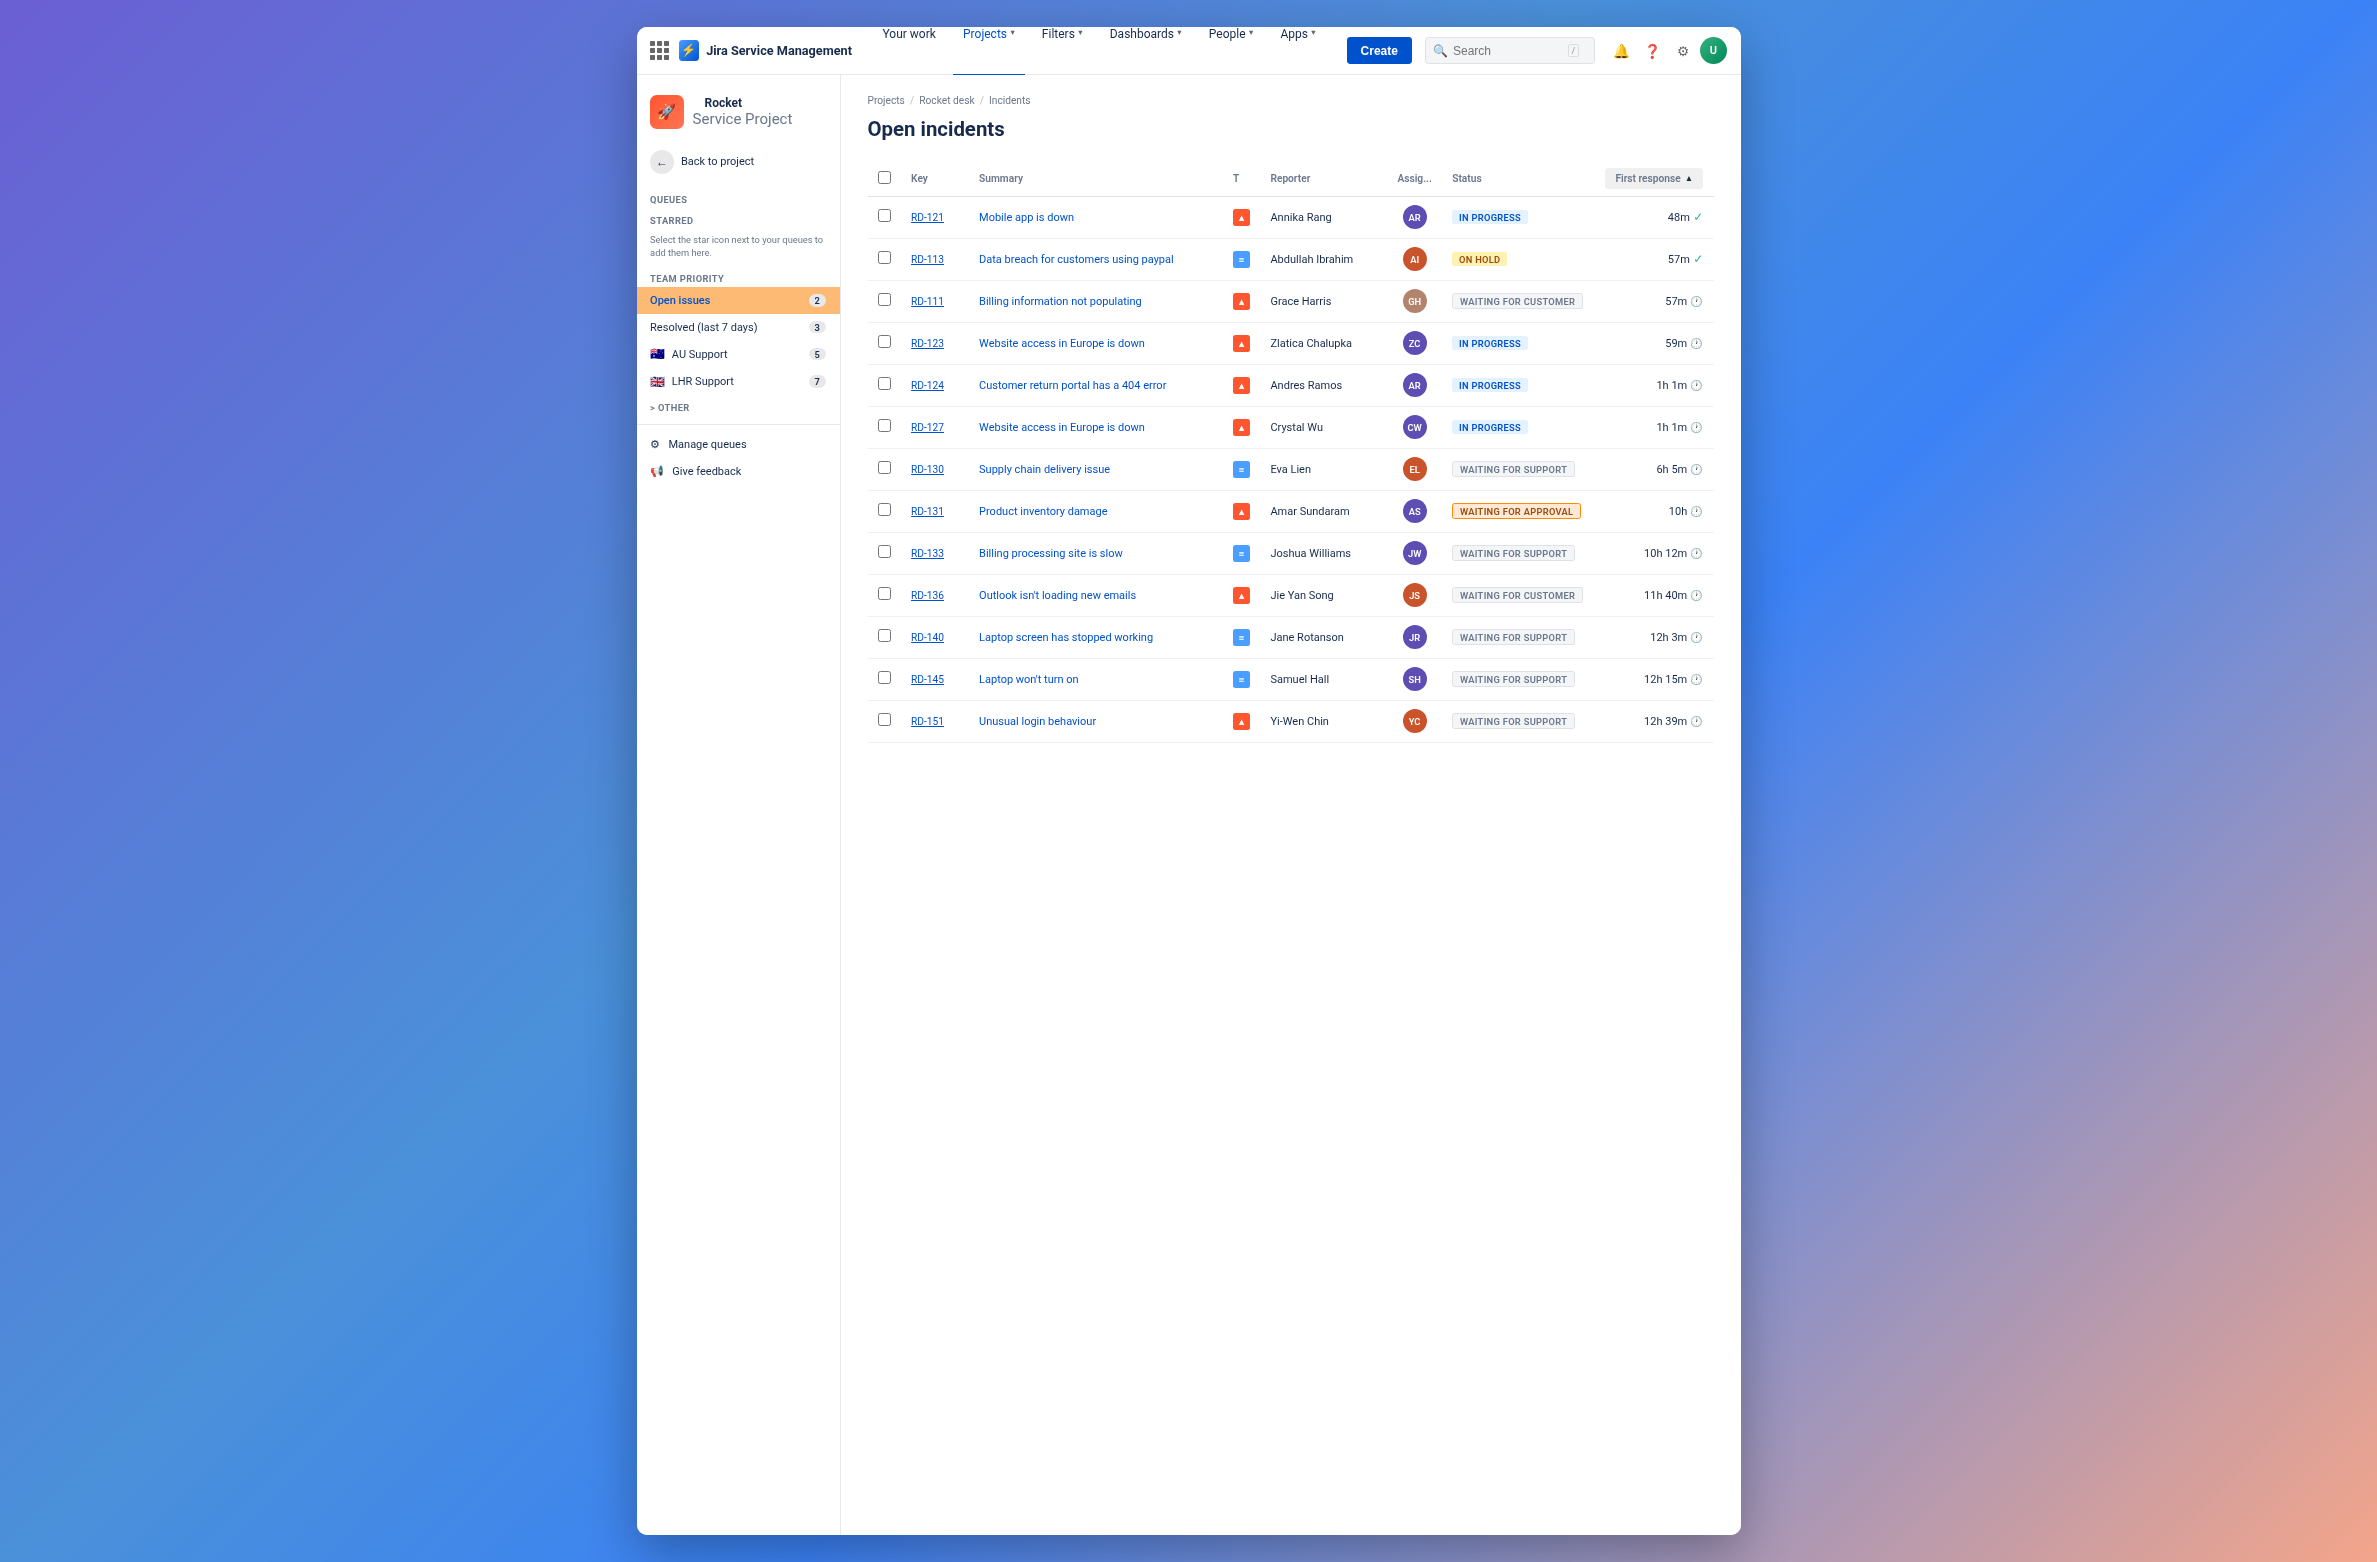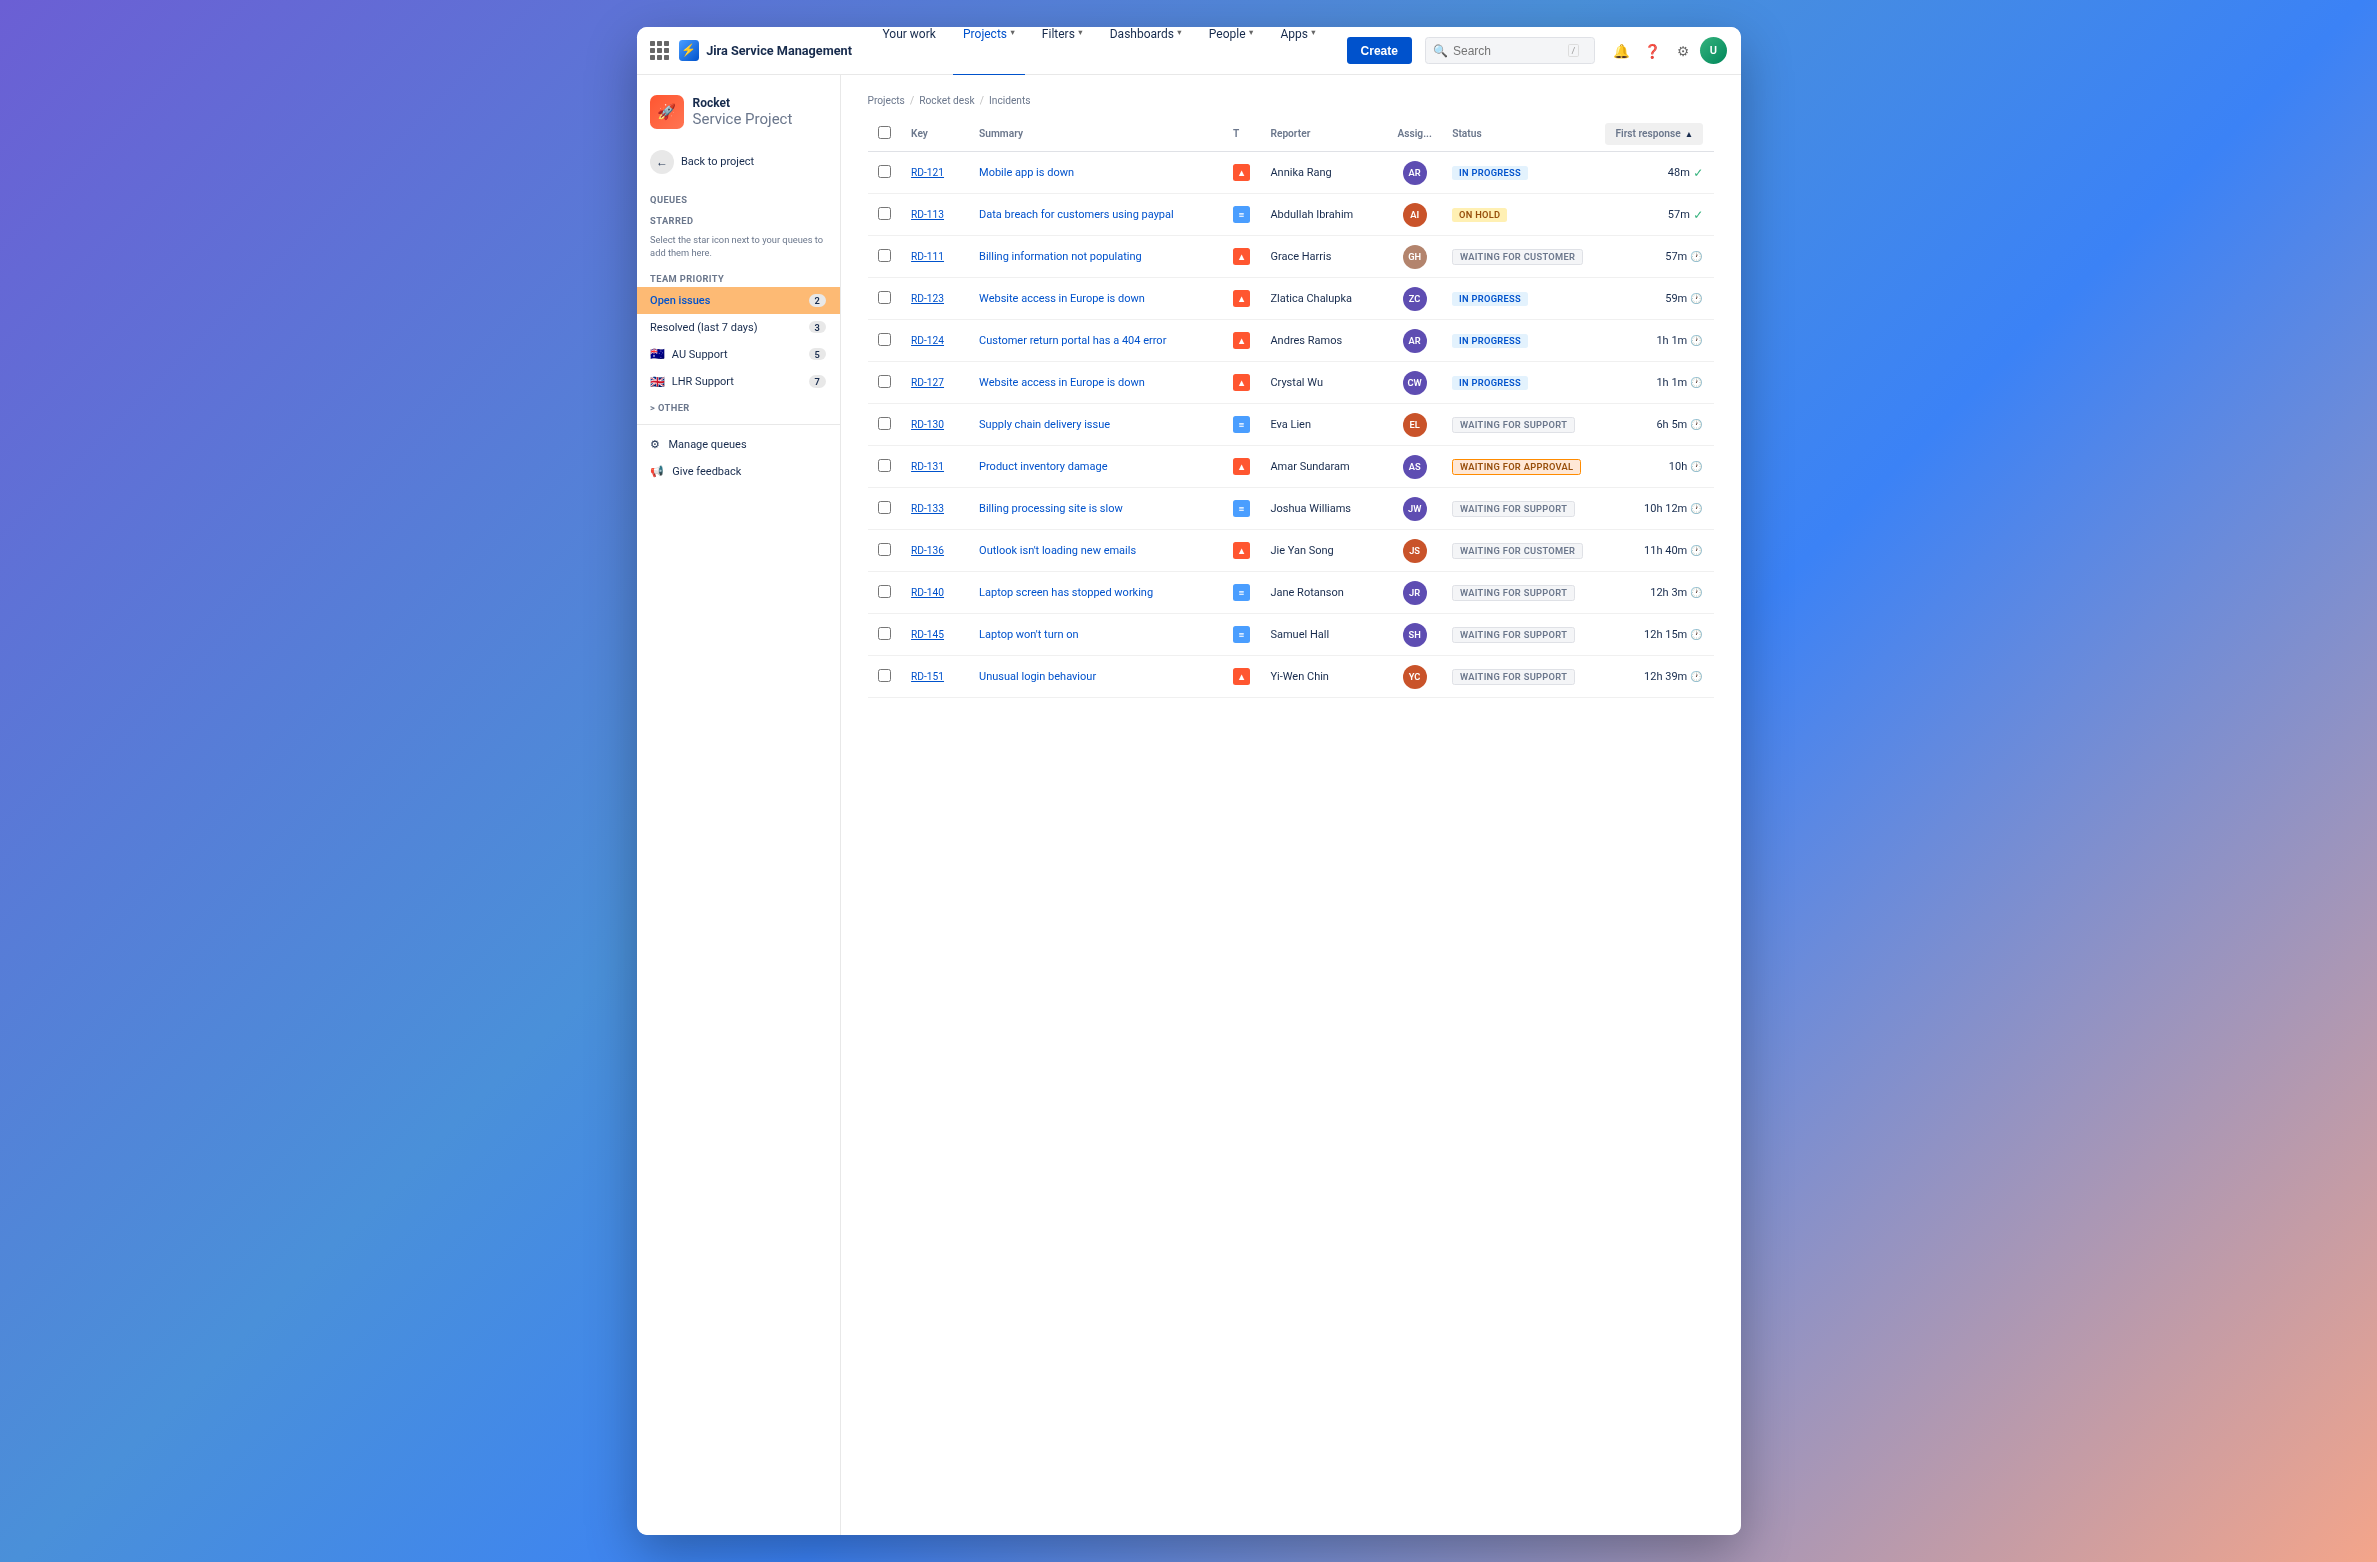--- a/index.html
+++ b/index.html
@@ -178,20 +178,21 @@
       display: flex;
       align-items: center;
       justify-content: center;
       color: white;
       font-size: 15.3px;
     }
     .project-info h3 {
       font-size: 12px;
       font-weight: 700;
       color: #172b4d;
+      margin-left: 12px;
     }
     .project-info span {
       font-size: 15px;
       color: #6b778c;
     }
     .back-btn {
       display: flex;
       align-items: center;
       gap: 6.8px;
       padding: 6.8px 13.6px;
@@ -514,20 +515,21 @@
 
     <main class="content">
       <div class="breadcrumb">
         <a href="#">Projects</a>
         <span class="breadcrumb-sep">/</span>
         <a href="#">Rocket desk</a>
         <span class="breadcrumb-sep">/</span>
         <span>Incidents</span>
       </div>
 
+      <h1 class="page-title">Open incidents</h1>
 
       <table class="issues-table">
         <thead>
           <tr>
             <th class="check-col">
               <input type="checkbox" style="">
             </th>
             <th class="key-col">
               <span>Key</span>
             </th>

